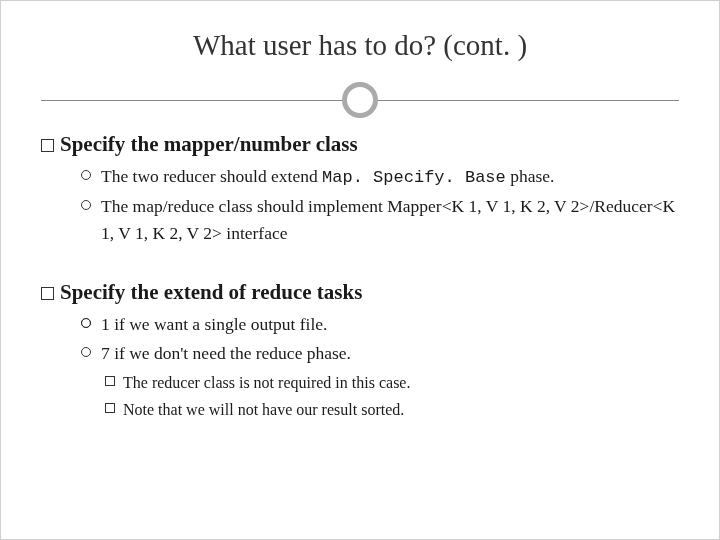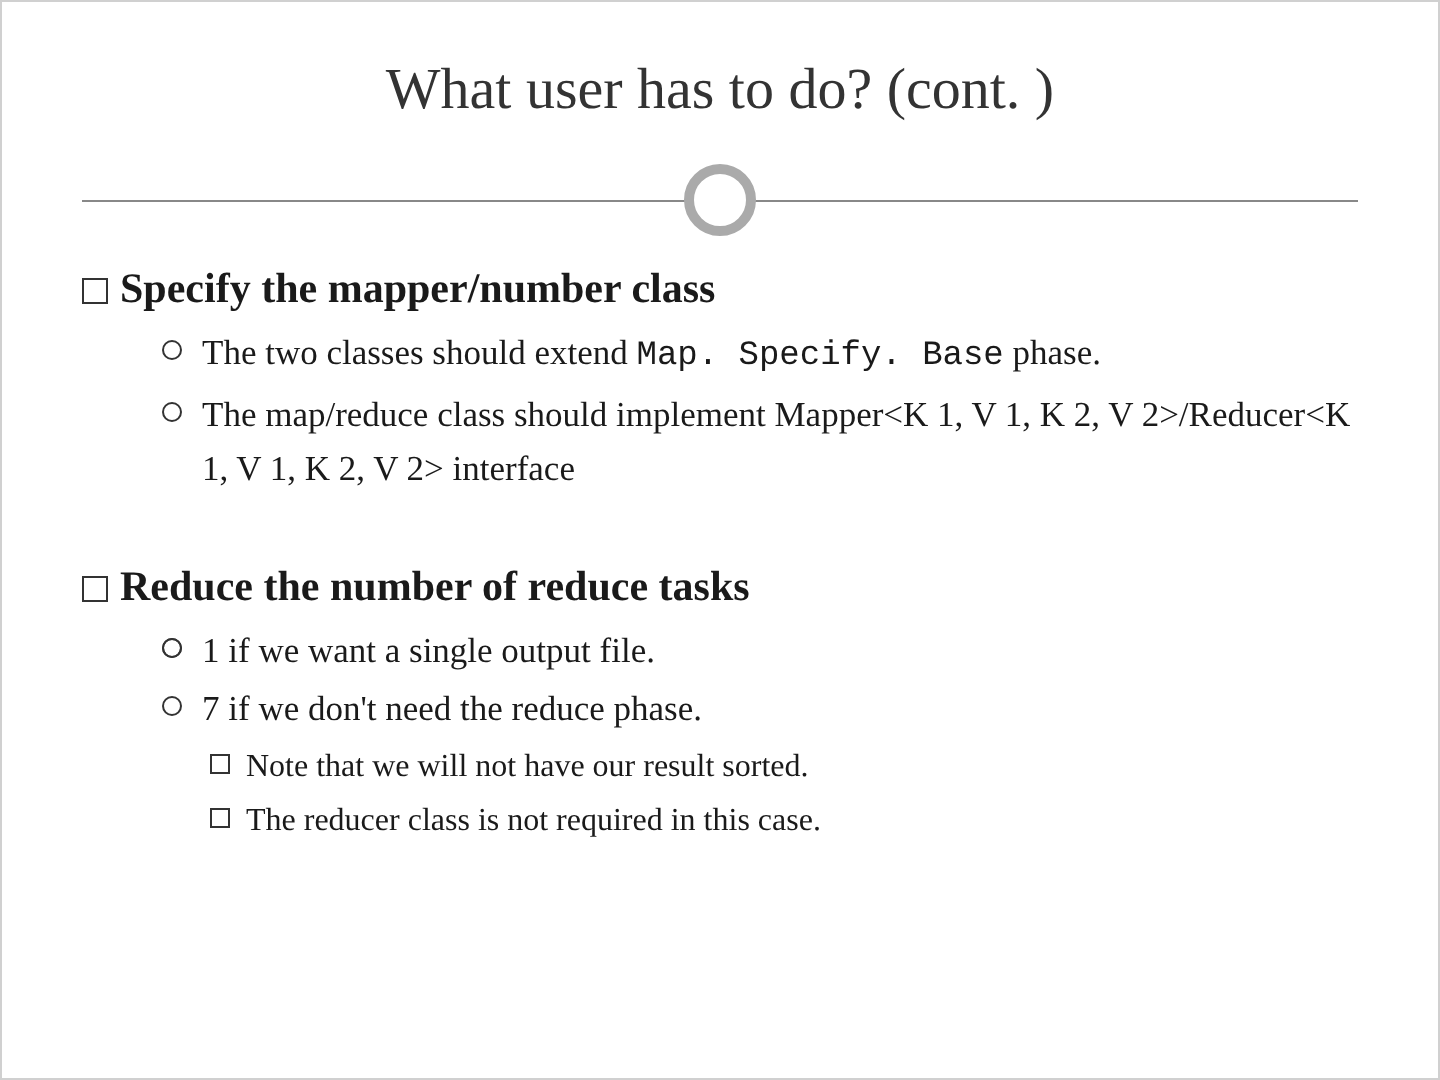--- a/index.html
+++ b/index.html
@@ -118,52 +118,52 @@
     <div class="divider-circle"></div>
   </div>
 
   <div class="section-head">
     <span class="box-bullet"></span><span>Specify the mapper/number class</span>
   </div>
 
   <div class="sub-list">
     <div class="sub-item">
       <span class="circ-bullet"></span>
-      <span>The two classes should extend </span><span class="mono">Map. Specify. Base</span><span> phase.</span>
+      <span>The two reducer should extend </span><span class="mono">Map. Specify. Base</span><span> phase.</span>
     </div>
     <div class="sub-item">
       <span class="circ-bullet"></span>
       <span>The map/reduce class should implement Mapper&lt;K 1, V 1, K 2, V 2&gt;/Reducer&lt;K 1, V 1, K 2, V 2&gt; interface</span>
     </div>
   </div>
 
   <div class="gap"></div>
 
   <div class="section-head">
-    <span class="box-bullet"></span><span>Reduce the number of reduce tasks</span>
+    <span class="box-bullet"></span><span>Specify the extend of reduce tasks</span>
   </div>
 
   <div class="sub-list">
     <div class="sub-item">
       <span class="circ-bullet"></span>
     </div>
     <div class="sub-item">
       <span class="circ-bullet"></span>
       <span>1 if we want a single output file.</span>
     </div>
     <div class="sub-item">
       <span class="circ-bullet"></span>
       <span>7 if we don't need the reduce phase.</span>
     </div>
   </div>
 
   <div class="subsub-list">
     <div class="subsub-item">
       <span class="sq-bullet"></span>
-      <span>Note that we will not have our result sorted.</span>
+      <span>The reducer class is not required in this case.</span>
     </div>
     <div class="subsub-item">
       <span class="sq-bullet"></span>
-      <span>The reducer class is not required in this case.</span>
+      <span>Note that we will not have our result sorted.</span>
     </div>
   </div>
 
 </div>
 
 </body></html>

